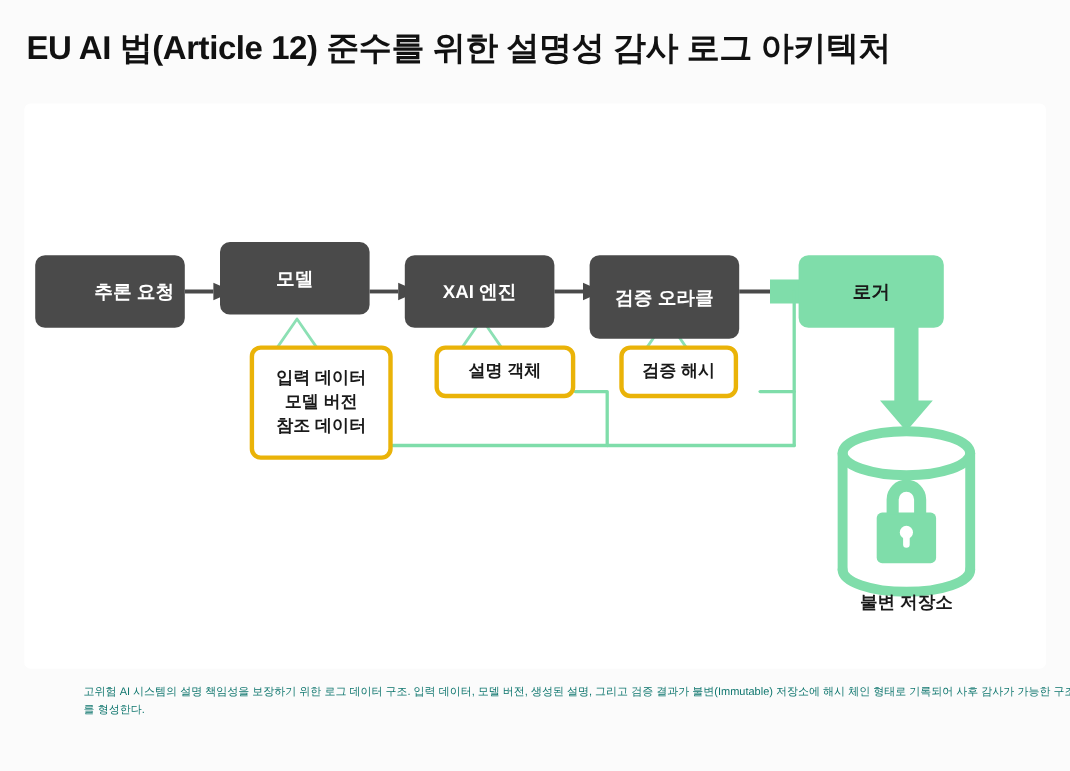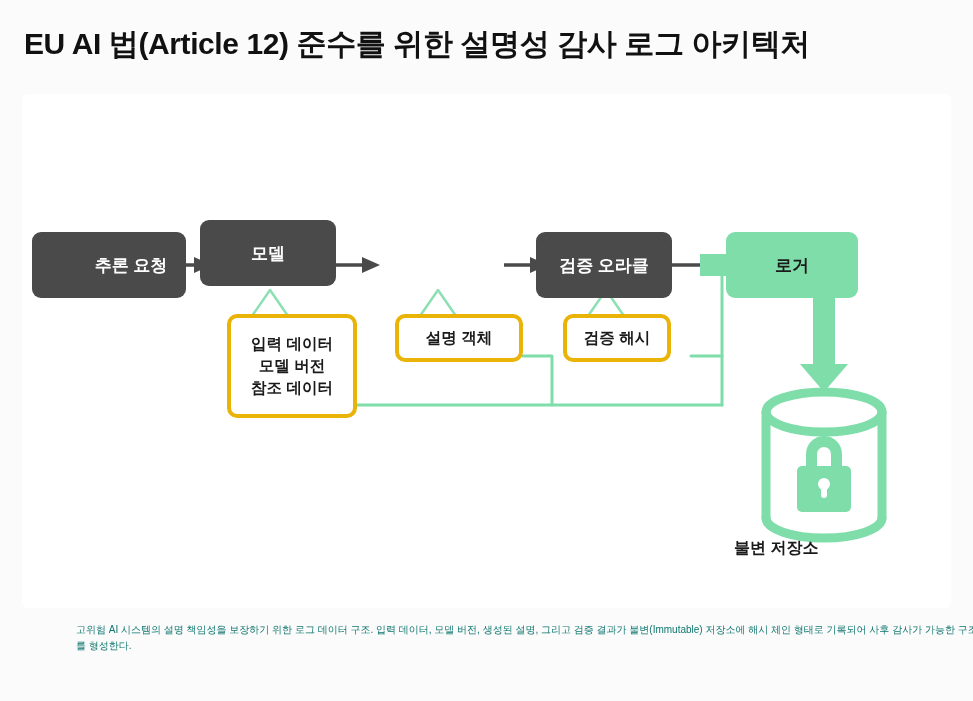--- a/index.html
+++ b/index.html
@@ -88,20 +88,21 @@
     font-weight: 600;
     color: #1A1A1A;
     line-height: 1.42;
     white-space: nowrap;
   }
   .callout span {
     display: block;
   }
   .store-label {
     position: absolute;
+    text-align: center;
     font-size: 16px;
     font-weight: 700;
     color: #1A1A1A;
     white-space: nowrap;
   }
   .caption {
     position: absolute;
     left: 36px;
     top: 622px;
     width: 910px;
@@ -171,27 +172,30 @@
           <path d="M 744,424 a 58 20 0 0 0 116 0"></path>
         </g>
         <g fill="#7FDDAA" stroke="none">
           <rect x="775" y="372" width="54" height="46" rx="5"></rect>
           <path d="M 784,374 L 784,360 a 18 18 0 0 1 36 0 L 820,374 L 809,374 L 809,360 a 7 7 0 0 0 -14 0 L 795,374 Z"></path>
           <circle cx="802" cy="390" r="6" fill="#FFFFFF"></circle>
           <rect x="799" y="390" width="6" height="14" rx="3" fill="#FFFFFF"></rect>
         </g>
       </svg>
 
-      <div class="node node-dark" style="left:10px; top:138px; width:154px; height:66px;padding-left:44px;">
+      <div class="node node-dark" style="left:10px; top:138px; width:136px; height:66px;padding-left:44px;">
         <span>추론 요청</span>
       </div>
       <div class="node node-dark" style="left:178px; top:126px; width:136px; height:66px;font-family:Liberation Mono, monospace;">
         <span>모델</span>
       </div>
-      <div class="node node-dark" style="left:514px; top:138px; width:136px; height:66px;">
+      <div class="node node-dark" style="left:346px; top:138px; width:136px; height:66px;">
+        <span>XAI 엔진</span>
+      </div>
+      <div class="node node-dark" style="left:514px; top:138px; width:136px; height:76px;">
         <span>검증 오라클</span>
       </div>
       <div class="node node-green" style="left:704px; top:138px; width:132px; height:66px;">
         <span>로거</span>
       </div>
 
       <div class="callout" style="left:205px; top:220px; width:130px; height:104px;">
         <span>입력 데이터</span>
         <span>모델 버전</span>
         <span>참조 데이터</span>

